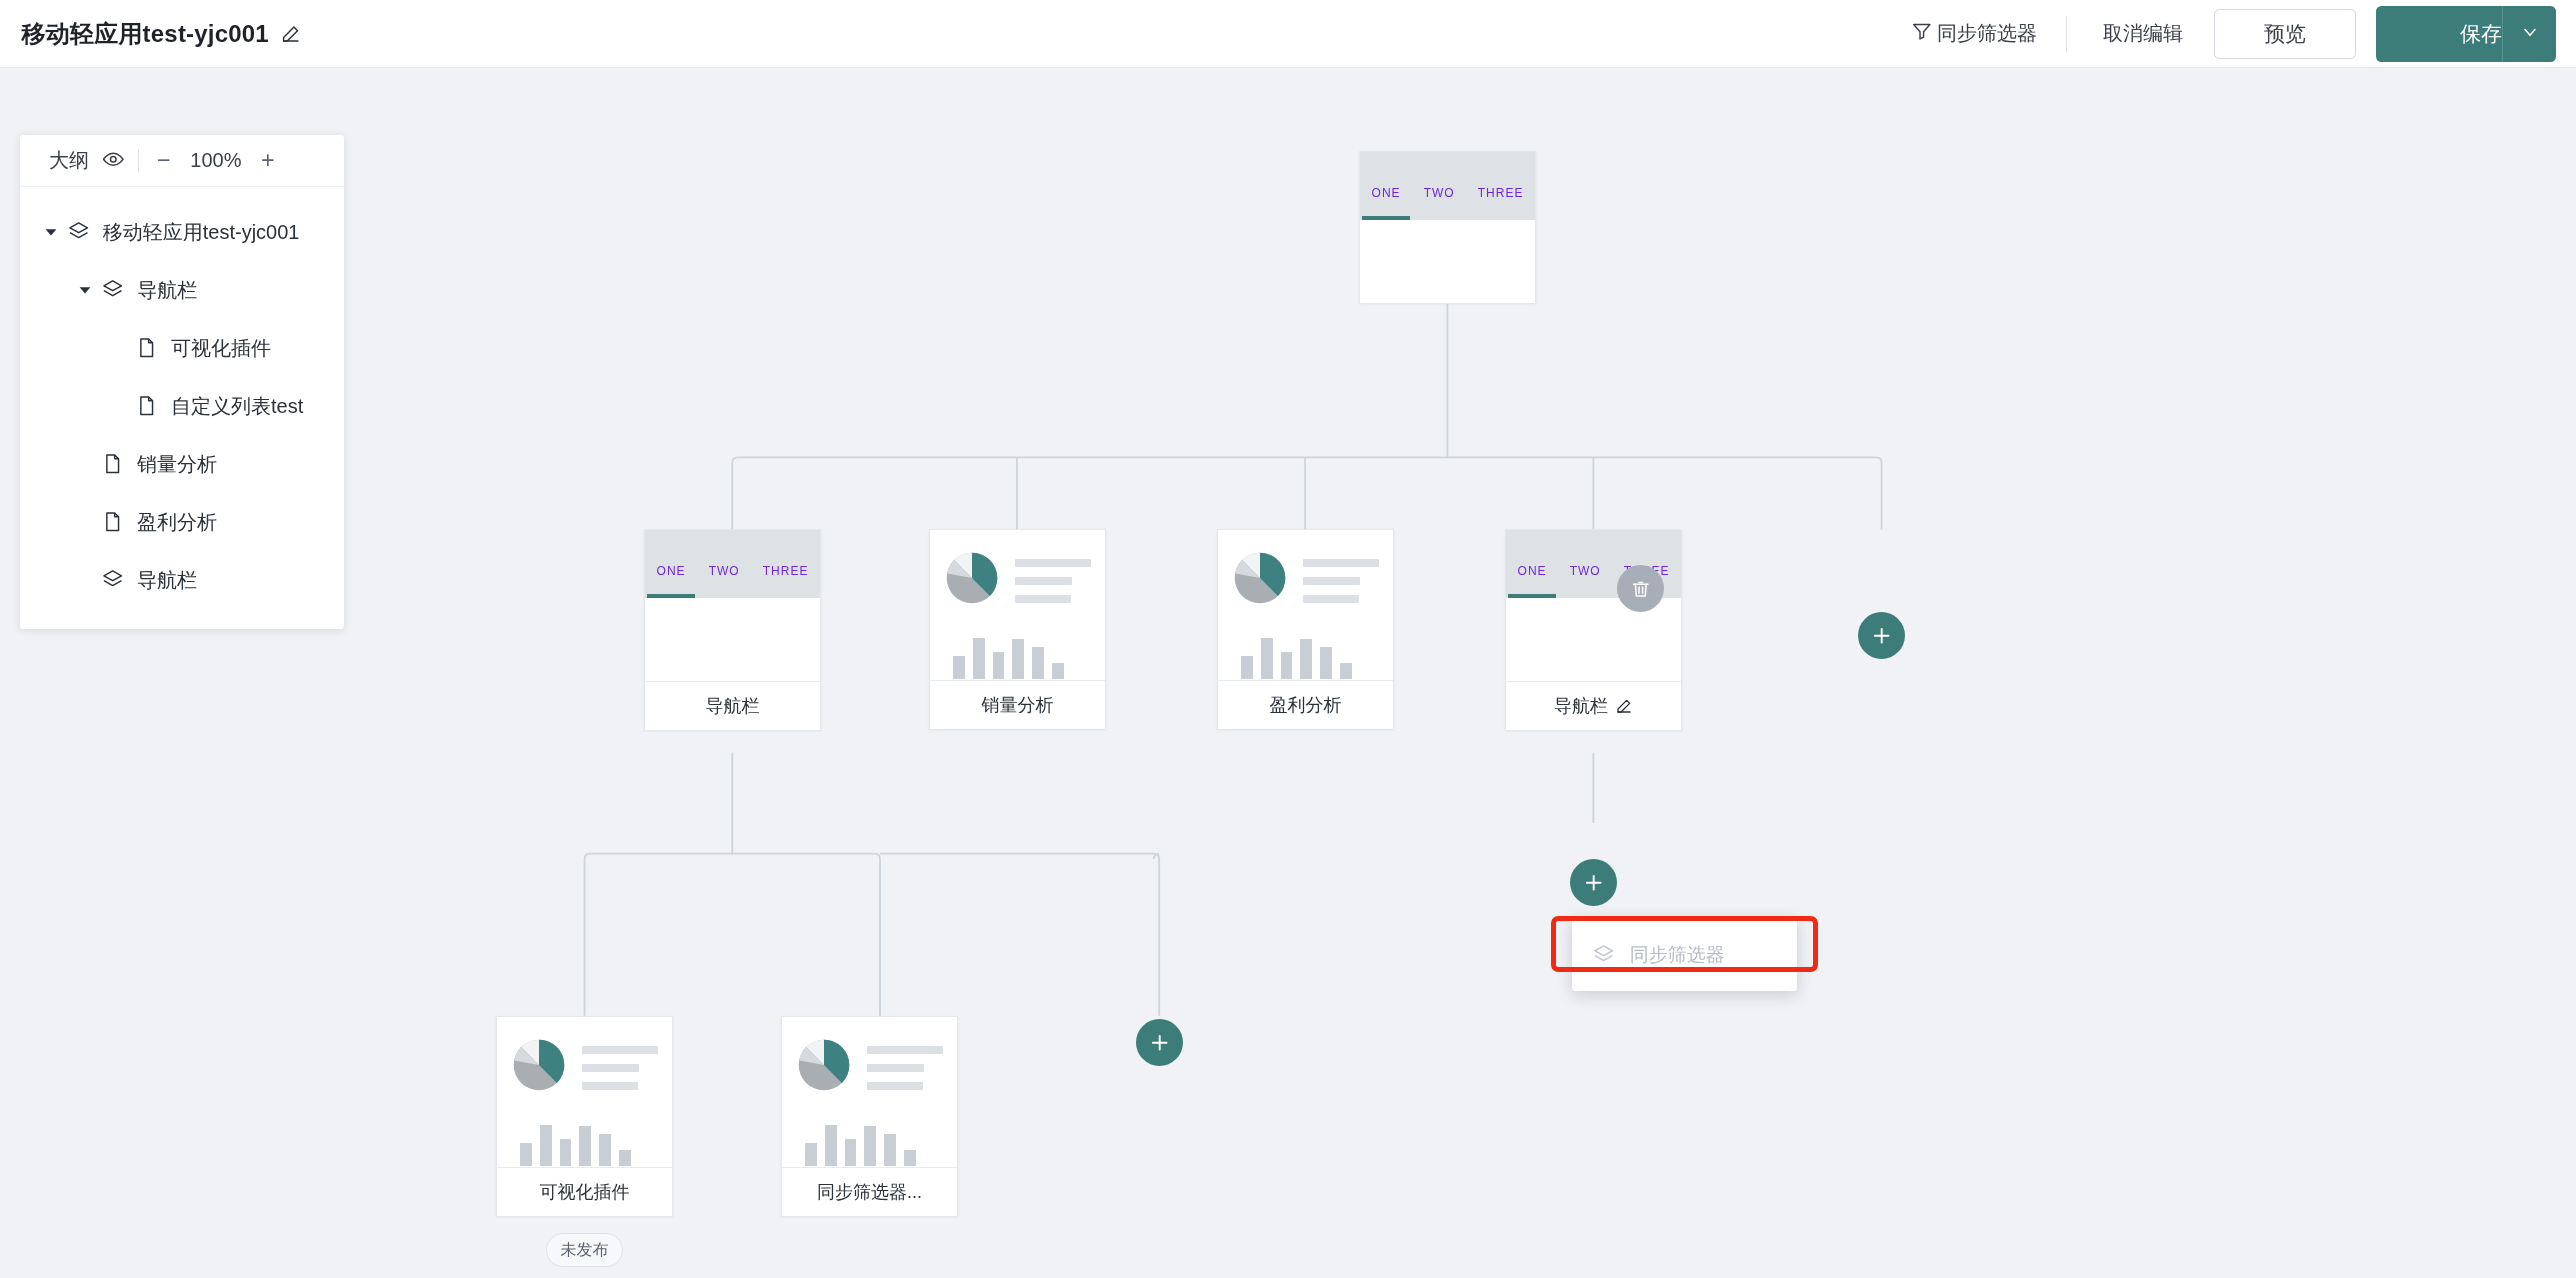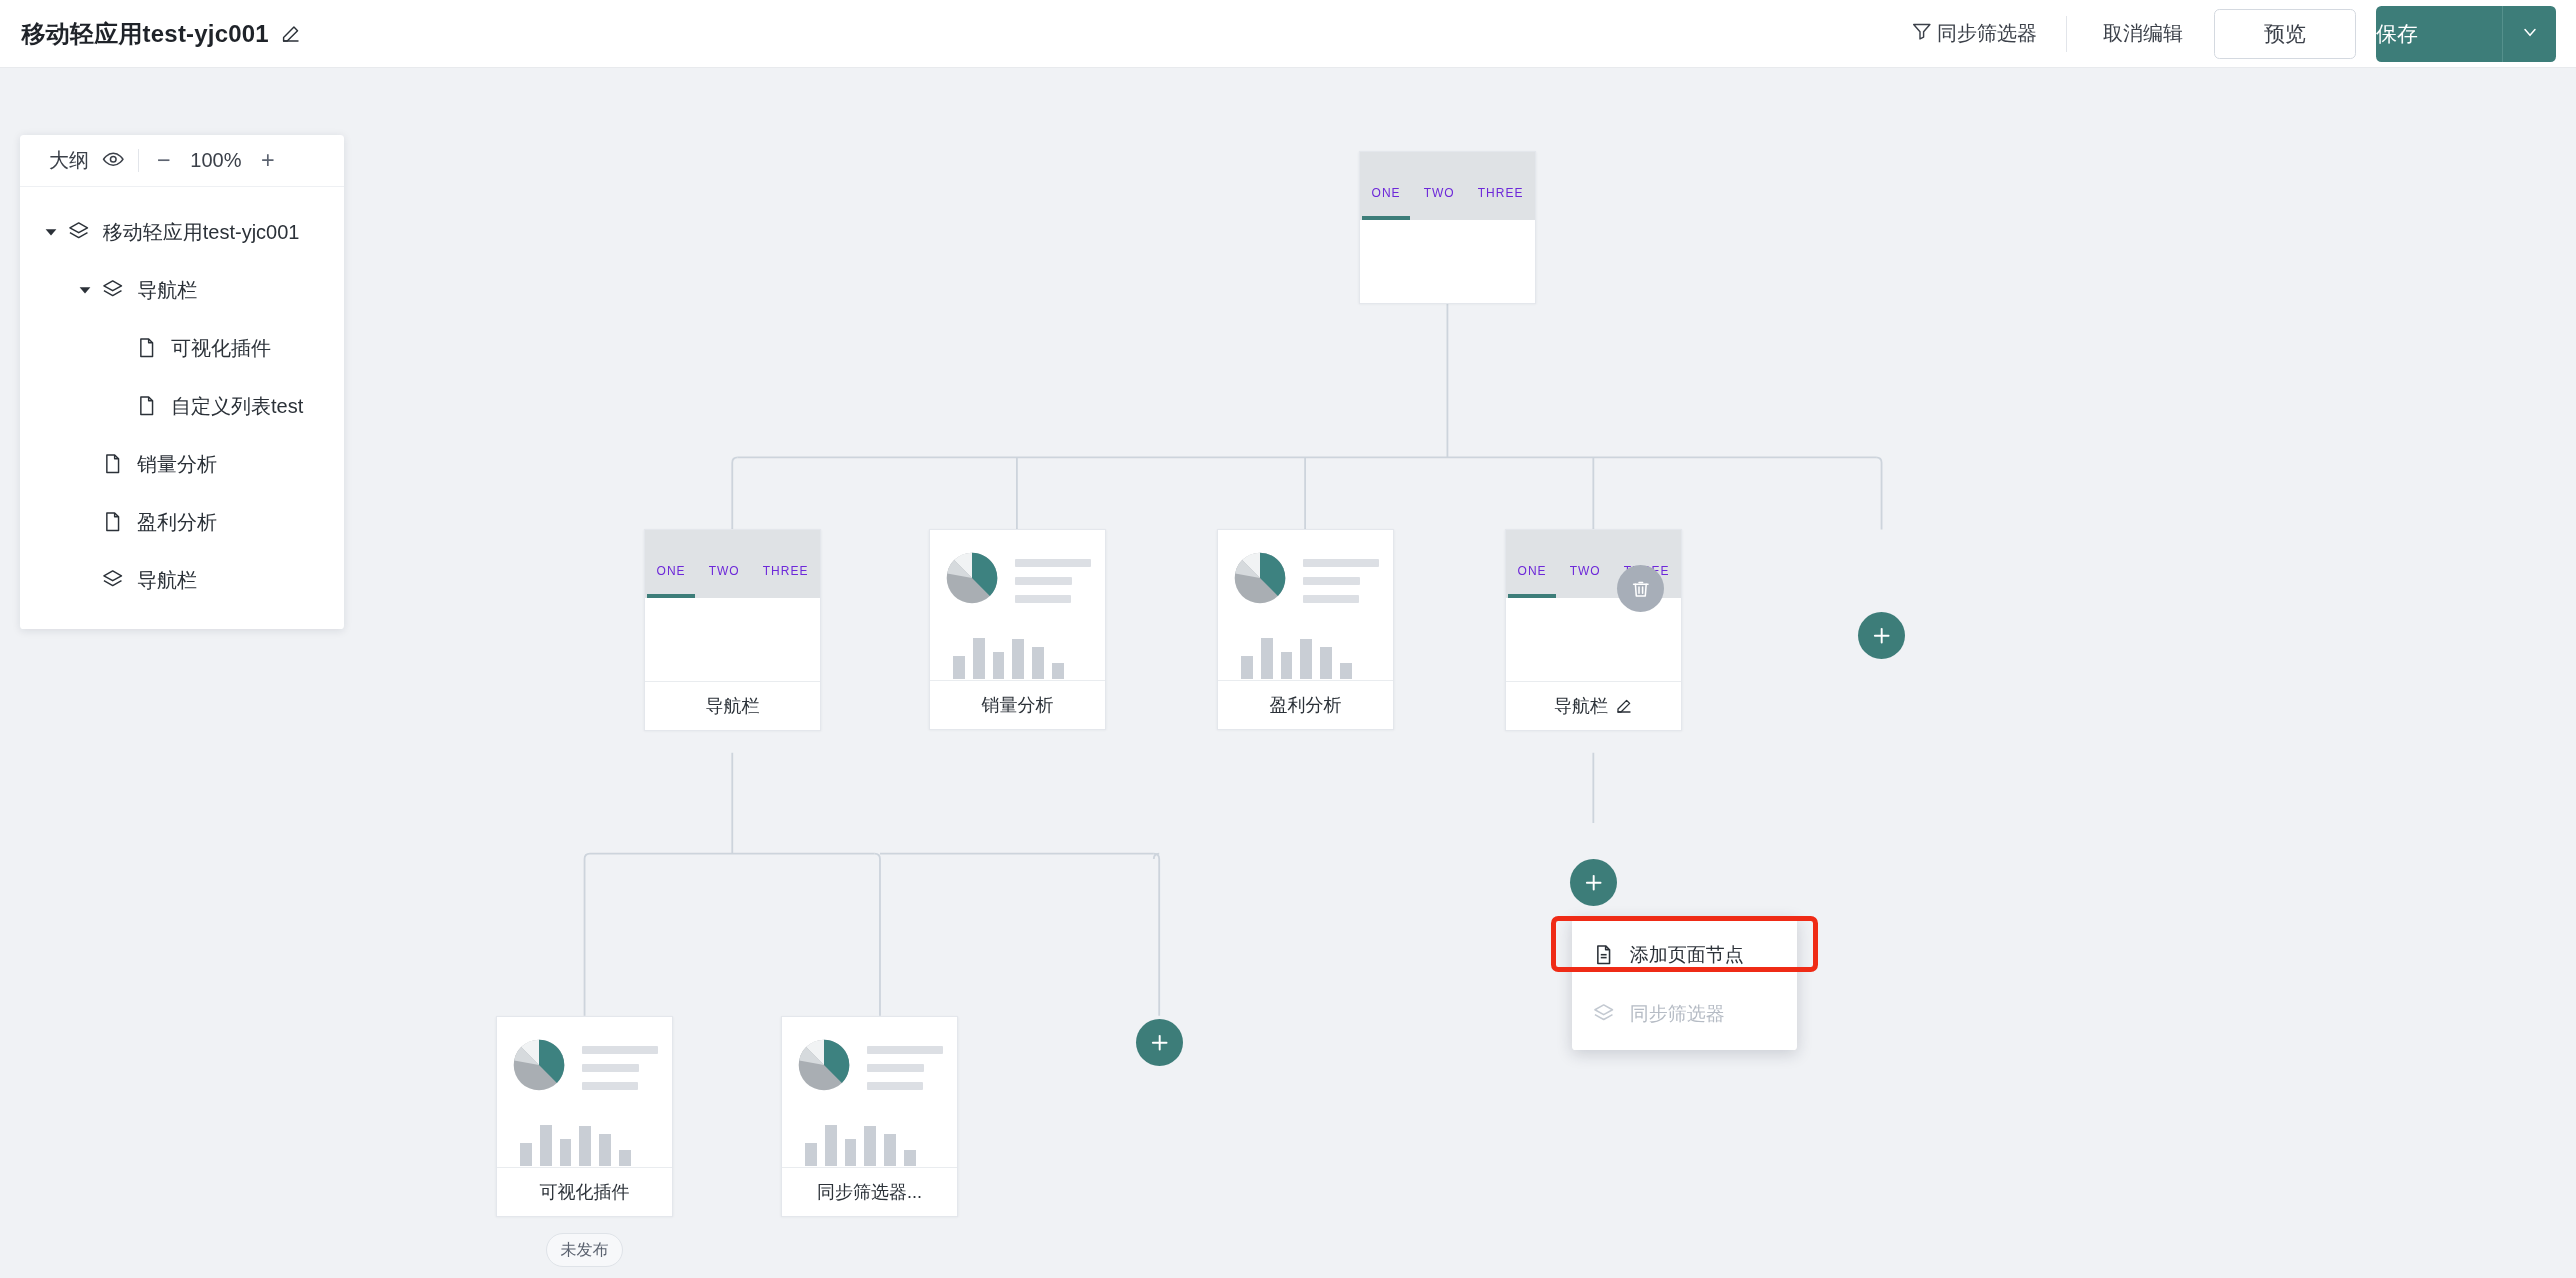--- a/index.html
+++ b/index.html
@@ -26,21 +26,21 @@
   .tb-cancel { padding: 0 31px; }
   .btn-preview {
     width: 142px; height: 50px; border: 0.9px solid #d4d9e0; border-radius: 5.4px;
     background: #fff; color: #3b4049; font-size: 21px;
     display: flex; align-items: center; justify-content: center; cursor: pointer;
     margin-right: 20px;
   }
   .btn-save-group { display: flex; height: 56px; border-radius: 5.4px; overflow: hidden; }
   .btn-save {
     width: 126px; background: #3d7d79; color: #fff; font-size: 21px;
-    display: flex; align-items: center; justify-content: flex-start; cursor: pointer;
+    display: flex; align-items: center; justify-content: flex-end; cursor: pointer;
   }
   .btn-save-caret {
     width: 54px; background: #3d7d79; color: #fff;
     display: flex; align-items: center; justify-content: center; cursor: pointer;
     border-left: 0.9px solid #55908c;
   }
 
   
   .outline {
     position: absolute; left: 20px; top: 135px; width: 324px;
@@ -477,31 +477,20 @@
     </svg>
   </div>
   <div class="circ-btn circ-add" style="left:1570px; top:791px;">
     <svg width="23.4" height="23.4" viewBox="0 0 24 24" stroke="#ffffff" stroke-width="2" stroke-linecap="round">
       <path d="M12 5v14"></path>
         <path d="M5 12h14"></path>
     </svg>
   </div>
 
   <div class="popup" style="left:1572px; top:850px;">
-    <div class="popup-item">
-      <span class="p-ic">
-        <svg width="23.4" height="23.4" viewBox="0 0 24 24" fill="none" stroke="#2b3138" stroke-width="1.6" stroke-linejoin="round">
-          <path d="M14 3H6v18h12V7z"></path>
-            <path d="M14 3v4h4"></path>
-            <path d="M9 12h6"></path>
-            <path d="M9 15h6"></path>
-        </svg>
-      </span>
-      <span>添加页面节点</span>
-    </div>
     <div class="popup-item disabled">
       <span class="p-ic">
         <svg width="23.4" height="23.4" viewBox="0 0 24 24" fill="none" stroke="#c3c9d1" stroke-width="1.6" stroke-linejoin="round">
           <path d="M12 3l9 5-9 5-9-5z"></path>
             <path d="M3 13l9 5 9-5"></path>
         </svg>
       </span>
       <span>同步筛选器</span>
     </div>
   </div>

